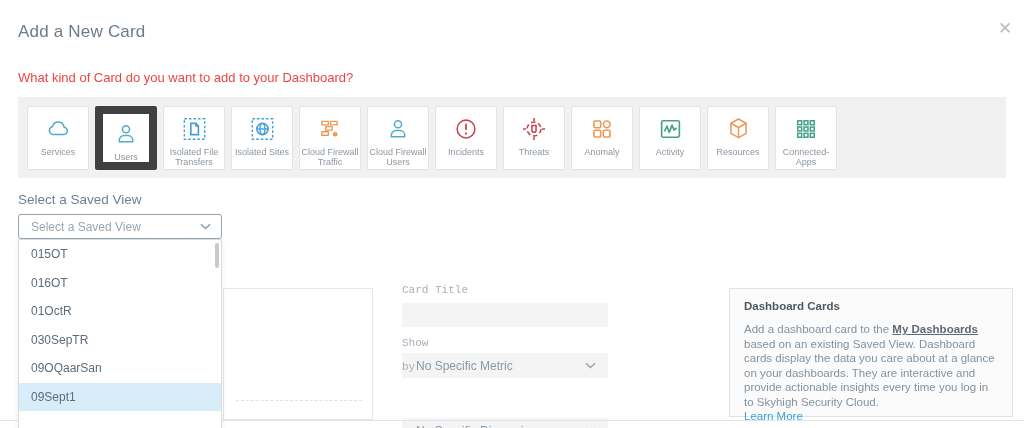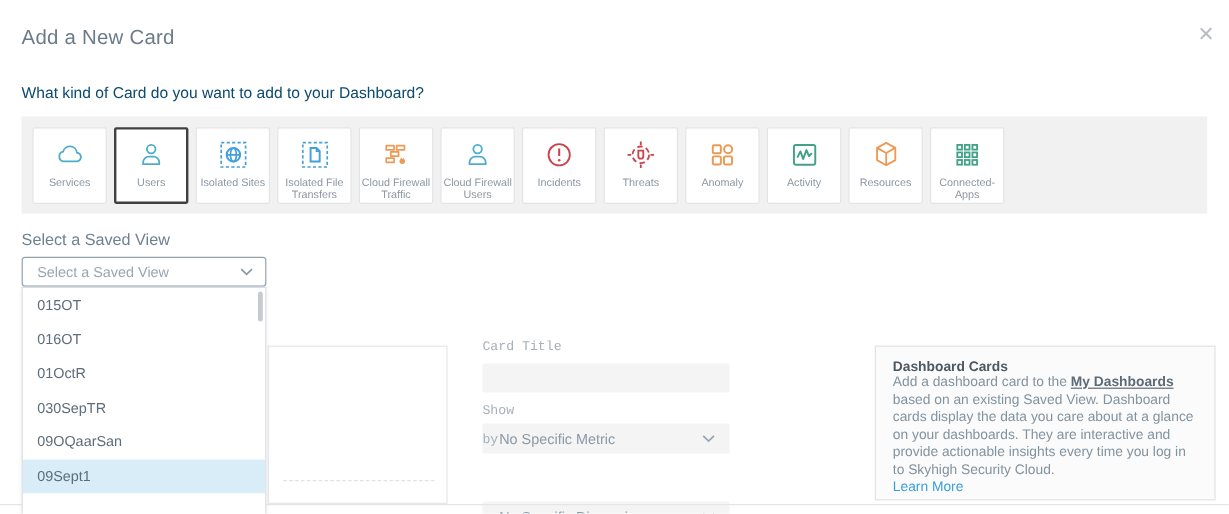--- a/index.html
+++ b/index.html
@@ -5,29 +5,29 @@
   * { margin:0; padding:0; box-sizing:border-box; }
   html,body { width:1024px; height:428px; }
   body {
     position:relative; background:#ffffff; overflow:hidden;
     font-family:"Liberation Sans", sans-serif; color:#6c7b89;
   }
   
   .dlg-title { position:absolute; left:18px; top:22px; font-size:17px; font-weight:400; color:#6c7b89; letter-spacing:.2px; }
   .close-btn { position:absolute; right:8px; top:18px; width:22px; height:22px; color:#b7bdc3;
     font-size:17px; line-height:22px; text-align:center; cursor:pointer; }
-  .question { position:absolute; left:18px; top:70px; font-size:13px; color:#0c4a6e; }
+  .question { position:absolute; left:18px; top:70px; font-size:13px; color:#ef4444; }
 
   
   .type-strip { position:absolute; left:18px; top:97px; width:988px; height:81px;
     background:#f1f1f1; display:flex; align-items:center; padding:0 9px; gap:6px; }
   .card { width:62px; height:64px; background:#ffffff; border:1px solid #e4e4e4; border-radius:2px;
     display:flex; flex-direction:column; align-items:center; justify-content:flex-start;
     padding-top:7px; cursor:pointer; flex:0 0 62px; }
-  .card.selected { border:2px solid #404040; padding-top:6px; }
+  .card.selected { border:8px solid #404040; padding-top:6px; }
   .card .icon { height:30px; display:flex; align-items:center; justify-content:center; }
   .card .icon svg { display:block; }
   .card-label { font-size:9px; line-height:10px; color:#8c97a1; text-align:center; margin-top:3px; width:58px; }
   .c-teal { color:#4fadc9; } .c-blue { color:#42a0dd; } .c-orange { color:#eb9955; }
   .c-red { color:#c9444d; } .c-green { color:#41a287; }
 
   
   .section-label { position:absolute; left:18px; top:192px; font-size:13.5px; color:#6f8191; }
   .sv-select { position:absolute; left:18px; top:214px; width:204px; height:25px; background:#fff;
     border:1px solid #94a2ae; border-radius:3px; display:flex; align-items:center; cursor:pointer; }
@@ -53,21 +53,21 @@
     border:none; border-radius:2px; font-size:12px; color:#67798b; padding:0 10px; font-family:inherit; }
   .f-select { position:absolute; left:0; width:206px; height:25px; background:#f4f4f4; border-radius:2px;
     display:flex; align-items:center; cursor:pointer; }
   .sel-show { top:353px;gap:40px; } .sel-by { top:418px;justify-content:center; }
   .f-select .f-text { flex:1; font-size:12px; color:#8a99a6; padding-left:14px; }
   .f-select .chev { margin-right:12px; color:#97a3ae; display:flex; }
 
   
   .info-panel { position:absolute; left:729px; top:288px; width:284px; height:129px;
     background:#fbfbfb; border:1px solid #e3e3e3; padding:11px 14px; }
-  .info-head { font-size:11.5px; font-weight:bold; color:#4c5962; margin-bottom:0; }
+  .info-head { font-size:11.5px; font-weight:bold; color:#4c5962; margin-bottom:10px; }
   .info-body { font-size:11.5px; line-height:14.5px; color:#8293a0; }
   .info-body b { color:#5c6b77;text-decoration:underline; }
   .learn-link { font-size:11.5px; line-height:14.5px; color:#3aa0d8; cursor:pointer; display:inline-block; }
 
   .footer-divider { position:absolute; left:0; top:420px; width:1024px; border-top:1px solid #e3e6e9; z-index:5; }
 </style>
 </head>
 <body>
 
 <div class="dlg-title">Add a New Card</div>
@@ -86,43 +86,43 @@
   </div>
 
   <div class="card selected">
     <span class="icon c-teal">
       <svg width="28" height="26" viewBox="0 0 24 24" fill="none" stroke="currentColor" stroke-width="1.4" stroke-linejoin="round">
           <circle cx="12" cy="7.6" r="3.3"></circle>
           <path d="M5.8 19.2v-1.4a4.4 4.4 0 0 1 4.4-4.4h3.6a4.4 4.4 0 0 1 4.4 4.4v1.4z"></path>
         </svg>
     </span>
     <span class="card-label">Users</span>
+  </div>
+
+  <div class="card">
+    <span class="icon c-blue">
+      <svg width="27" height="26" viewBox="0 0 24 24" fill="none" stroke="currentColor" stroke-width="1.3">
+          <rect x="2.6" y="2.6" width="18.8" height="18.8" stroke-dasharray="2.4 1.8"></rect>
+          <path d="M8.6 6.8h4.6l2.4 2.4v8H8.6z" stroke-width="1.5"></path>
+          <path d="M13.2 6.8v2.4h2.4"></path>
+        </svg>
+    </span>
+    <span class="card-label">Isolated File Transfers</span>
   </div>
 
   <div class="card">
     <span class="icon c-blue">
       <svg width="27" height="26" viewBox="0 0 24 24" fill="none" stroke="currentColor" stroke-width="1.3">
           <rect x="2.6" y="2.6" width="18.8" height="18.8" stroke-dasharray="2.4 1.8"></rect>
           <circle cx="12" cy="12" r="5.2" stroke-width="1.5"></circle>
           <ellipse cx="12" cy="12" rx="2.3" ry="5.2"></ellipse>
           <line x1="6.8" y1="12" x2="17.2" y2="12"></line>
         </svg>
     </span>
     <span class="card-label">Isolated Sites</span>
-  </div>
-
-  <div class="card">
-    <span class="icon c-blue">
-      <svg width="27" height="26" viewBox="0 0 24 24" fill="none" stroke="currentColor" stroke-width="1.3">
-          <rect x="2.6" y="2.6" width="18.8" height="18.8" stroke-dasharray="2.4 1.8"></rect>
-          <path d="M8.6 6.8h4.6l2.4 2.4v8H8.6z" stroke-width="1.5"></path>
-          <path d="M13.2 6.8v2.4h2.4"></path>
-        </svg>
-    </span>
-    <span class="card-label">Isolated File Transfers</span>
   </div>
 
   <div class="card">
     <span class="icon c-orange">
       <svg width="28" height="26" viewBox="0 0 24 24" fill="none" stroke="currentColor" stroke-width="1.3" stroke-linejoin="round">
           <rect x="4.5" y="5" width="6" height="3.2"></rect>
           <rect x="12.5" y="5" width="6" height="3.2"></rect>
           <rect x="8" y="9.8" width="6" height="3.2"></rect>
           <rect x="4.5" y="14.6" width="6" height="3.2"></rect>
           <path d="M16.8 19c-1.3 0-2.2-.9-2.2-2.1 0-1.3 1.2-1.8 1.4-2.9.6.4.7 1 .5 1.5.6-.2.9-.7.8-1.3 1 .8 1.7 1.8 1.7 2.7 0 1.2-.9 2.1-2.2 2.1z" fill="currentColor" stroke="none"></path>

